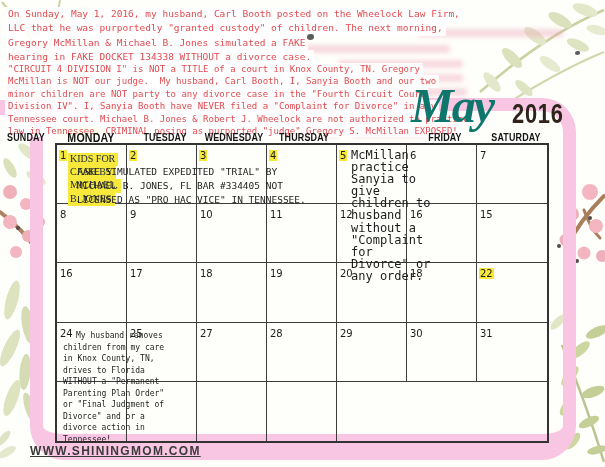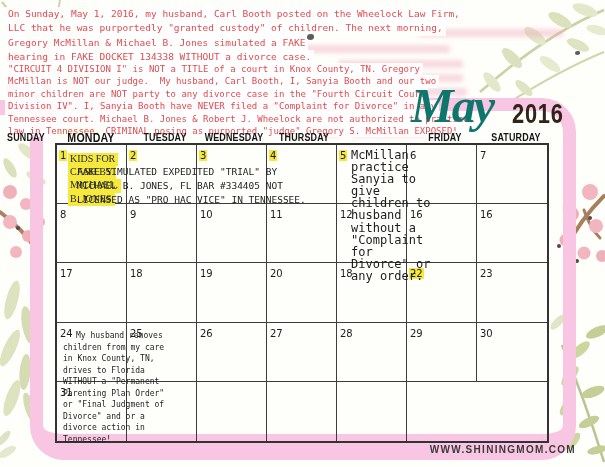--- a/index.html
+++ b/index.html
@@ -51,22 +51,22 @@
   .note{position:absolute;z-index:6;font-family:"DejaVu Sans Mono","Liberation Mono",monospace;
     color:#1d1d1d;white-space:pre;}
   #note-week1{left:77px;top:165px;font-size:9.5px;line-height:14.2px;}
   #note-day5{left:351px;top:149px;font-size:12px;line-height:12.1px;}
   #note-day22{left:63px;top:330px;font-size:8px;line-height:11.5px;}
   #note-day22 .line:first-child{padding-left:13px;}
   #note-day1{left:68px;top:153px;font-family:"Liberation Serif",serif;font-size:10px;
     line-height:12.2px;color:#232c44;}
   #note-day1 .line{background:#f6e93c;width:fit-content;padding:0 3px 1px 2px;}
   
-  .footer{position:absolute;left:30px;top:444px;width:546px;text-align:right;z-index:3;
-    font-weight:bold;font-size:10px;letter-spacing:1.3px;color:#3a3a3a;}
+  .footer{position:absolute;left:30px;top:444px;width:546px;text-align:left;z-index:3;
+    font-weight:bold;font-size:12px;letter-spacing:1.3px;color:#3a3a3a;text-decoration:underline;}
 </style>
 </head>
 <body>
 
 <svg class="deco" width="605" height="467" viewBox="0 0 605 467">
   <g>
     <path d="M2,2 Q45,55 85,115" stroke="#cdd6a8" stroke-width="2.5" fill="none"></path>
     <path d="M60,0 Q55,40 35,80" stroke="#cdd6a8" stroke-width="2" fill="none"></path>
     <ellipse cx="28" cy="28" rx="14" ry="6" fill="#e2e7c8" transform="rotate(35 28 28)"></ellipse>
     <ellipse cx="55" cy="18" rx="13" ry="6" fill="#dbe2bd" transform="rotate(15 55 18)"></ellipse>
@@ -190,31 +190,30 @@
     <div class="cell"><span class="daynum hl">4</span></div>
     <div class="cell"><span class="daynum hl">5</span></div>
     <div class="cell"><span class="daynum">6</span></div>
     <div class="cell"><span class="daynum">7</span></div>
     <div class="cell"><span class="daynum">8</span></div>
     <div class="cell"><span class="daynum">9</span></div>
     <div class="cell"><span class="daynum">10</span></div>
     <div class="cell"><span class="daynum">11</span></div>
     <div class="cell"><span class="daynum">12</span></div>
     <div class="cell"><span class="daynum">16</span></div>
+    <div class="cell"><span class="daynum">15</span></div>
     <div class="cell"><span class="daynum">16</span></div>
     <div class="cell"><span class="daynum">17</span></div>
     <div class="cell"><span class="daynum">18</span></div>
     <div class="cell"><span class="daynum">19</span></div>
     <div class="cell"><span class="daynum">20</span></div>
     <div class="cell"><span class="daynum">18</span></div>
     <div class="cell"><span class="daynum hl">22</span></div>
-    <div class="cell"><span class="daynum">23</span></div>
     <div class="cell"><span class="daynum">24</span></div>
     <div class="cell"><span class="daynum">25</span></div>
-    <div class="cell"><span class="daynum">26</span></div>
     <div class="cell"><span class="daynum">27</span></div>
     <div class="cell"><span class="daynum">28</span></div>
     <div class="cell"><span class="daynum">29</span></div>
     <div class="cell"><span class="daynum">30</span></div>
     <div class="cell"><span class="daynum">31</span></div>
     <div class="cell"></div>
     <div class="cell"></div>
     <div class="cell"></div>
     <div class="cell"></div>
   </div>

